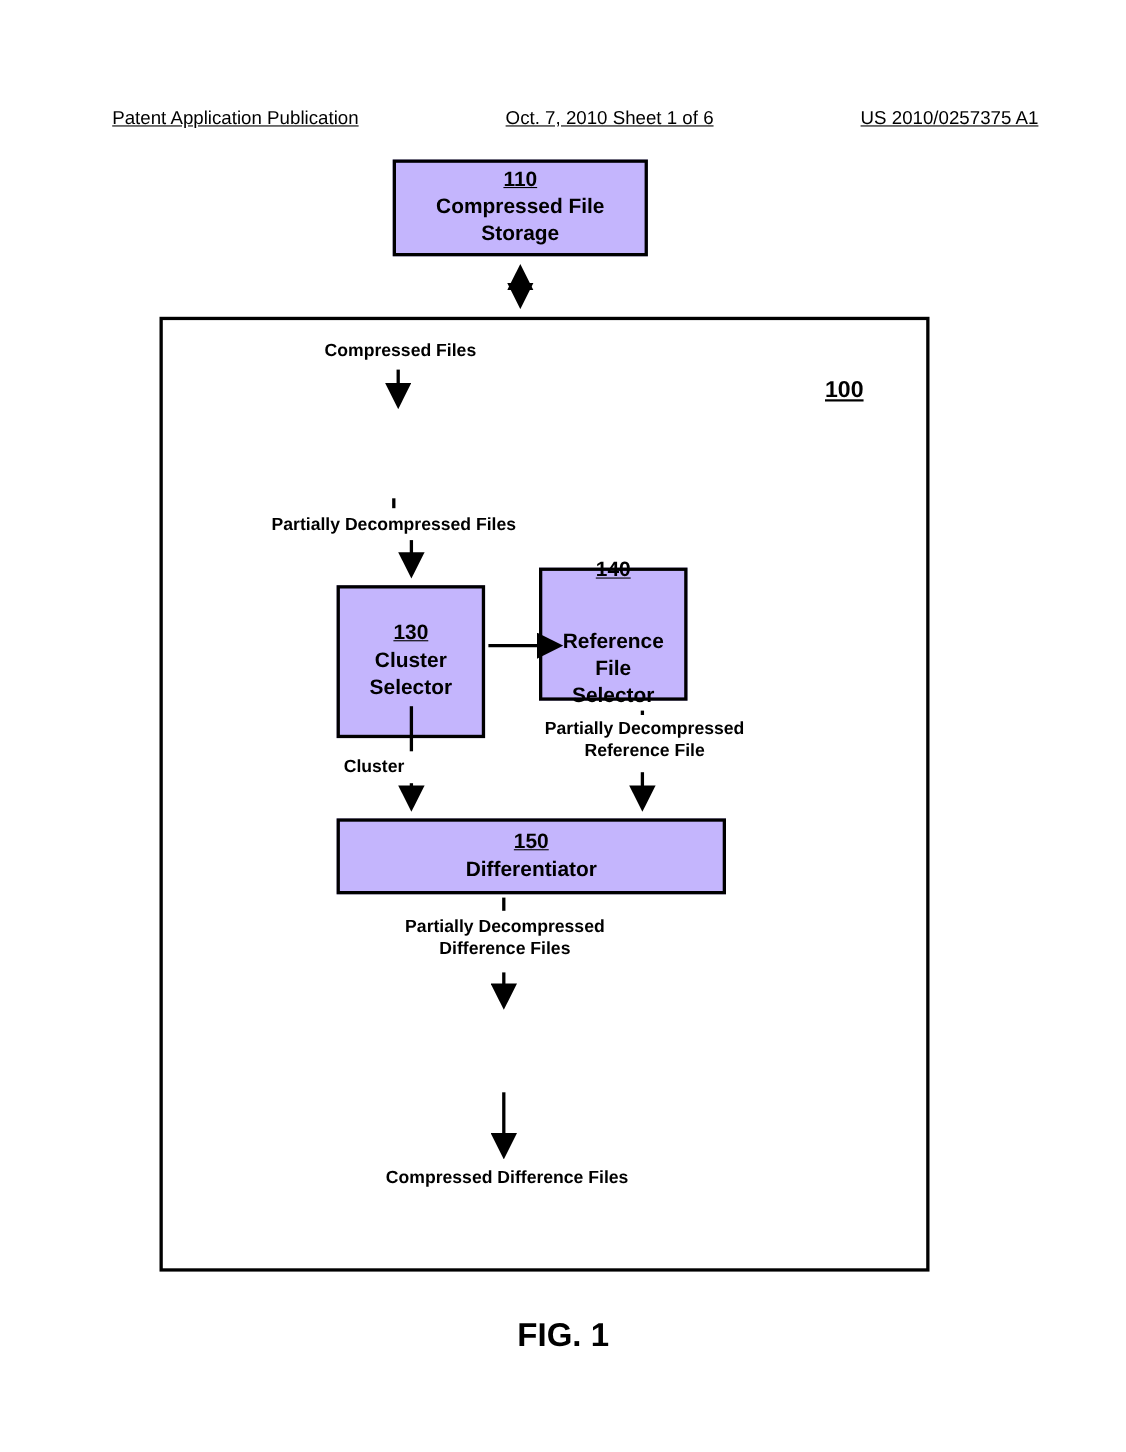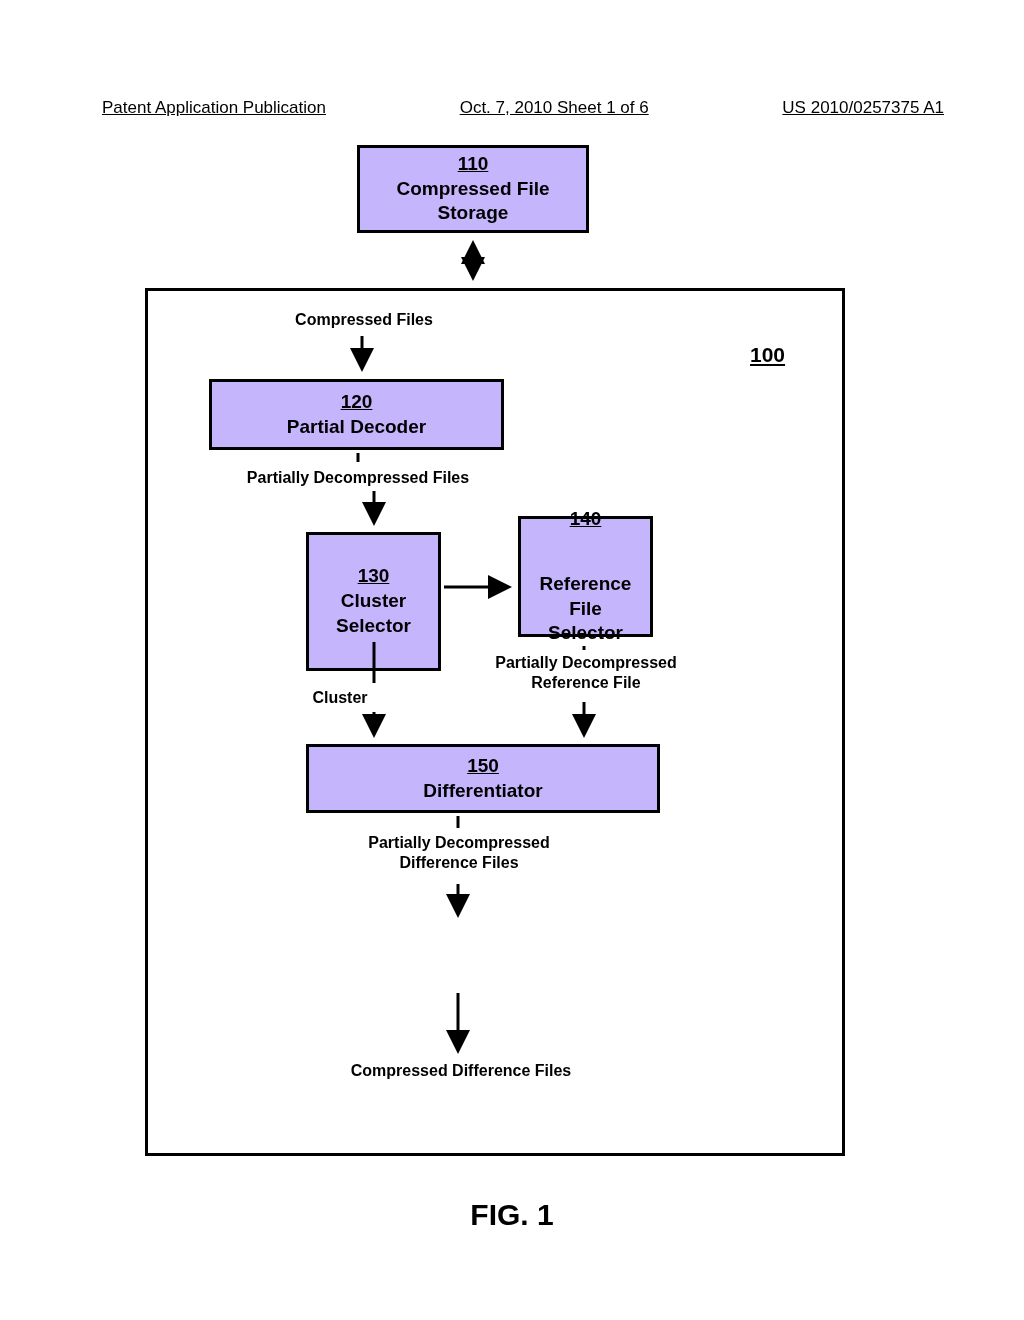--- a/index.html
+++ b/index.html
@@ -88,34 +88,30 @@
     <span class="num">110</span>
     <span style="white-space:pre-line;">Compressed File
 Storage</span>
   </div>
 
   <div class="big-container" style="left:145px; top:148px; width:700px; height:868px;"></div>
   <div class="ref-label" style="left:750px; top:170px;margin-top:33px;">100</div>
 
   <div class="label" style="left:264px; top:170px; width:200px;">Compressed Files</div>
 
-  <div class="box" style="left:209px; top:239px; width:295px; height:71px;">
-    <span class="num">120</span>
-    <span>Partial Decoder</span>
-  </div>
 
   <div class="label" style="left:208px; top:328px; width:300px;">Partially Decompressed Files</div>
 
   <div class="box" style="left:306px; top:392px; width:135px; height:139px;text-align:center;">
     <span class="num">130</span>
     <span style="white-space:pre-line;">Cluster
 Selector</span>
   </div>
 
-  <div class="box" style="left:518px; top:376px; width:135px; height:121px;gap:40px;">
+  <div class="box" style="left:490px; top:376px; width:135px; height:121px;gap:40px;">
     <span class="num">140</span>
     <span style="white-space:pre-line;">Reference
 File
 Selector</span>
   </div>
 
   <div class="label" style="left:295px; top:548px; width:90px; text-align:center;">Cluster</div>
 
   <div class="label" style="left:456px; top:513px; width:260px; white-space:pre-line;">Partially Decompressed
 Reference File</div>

